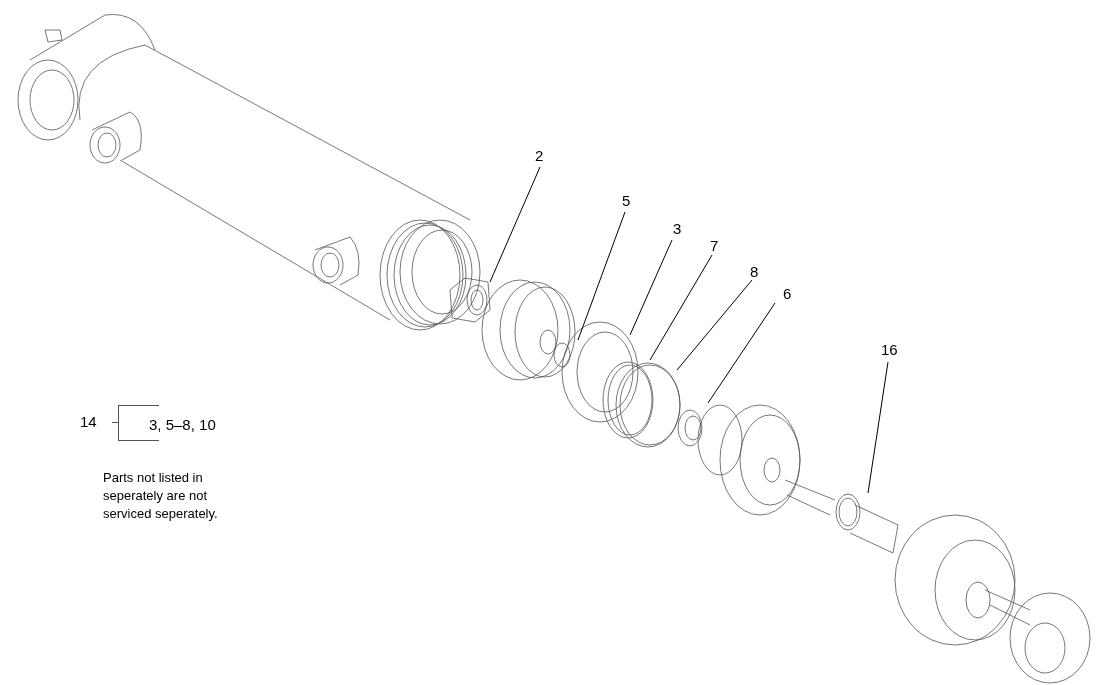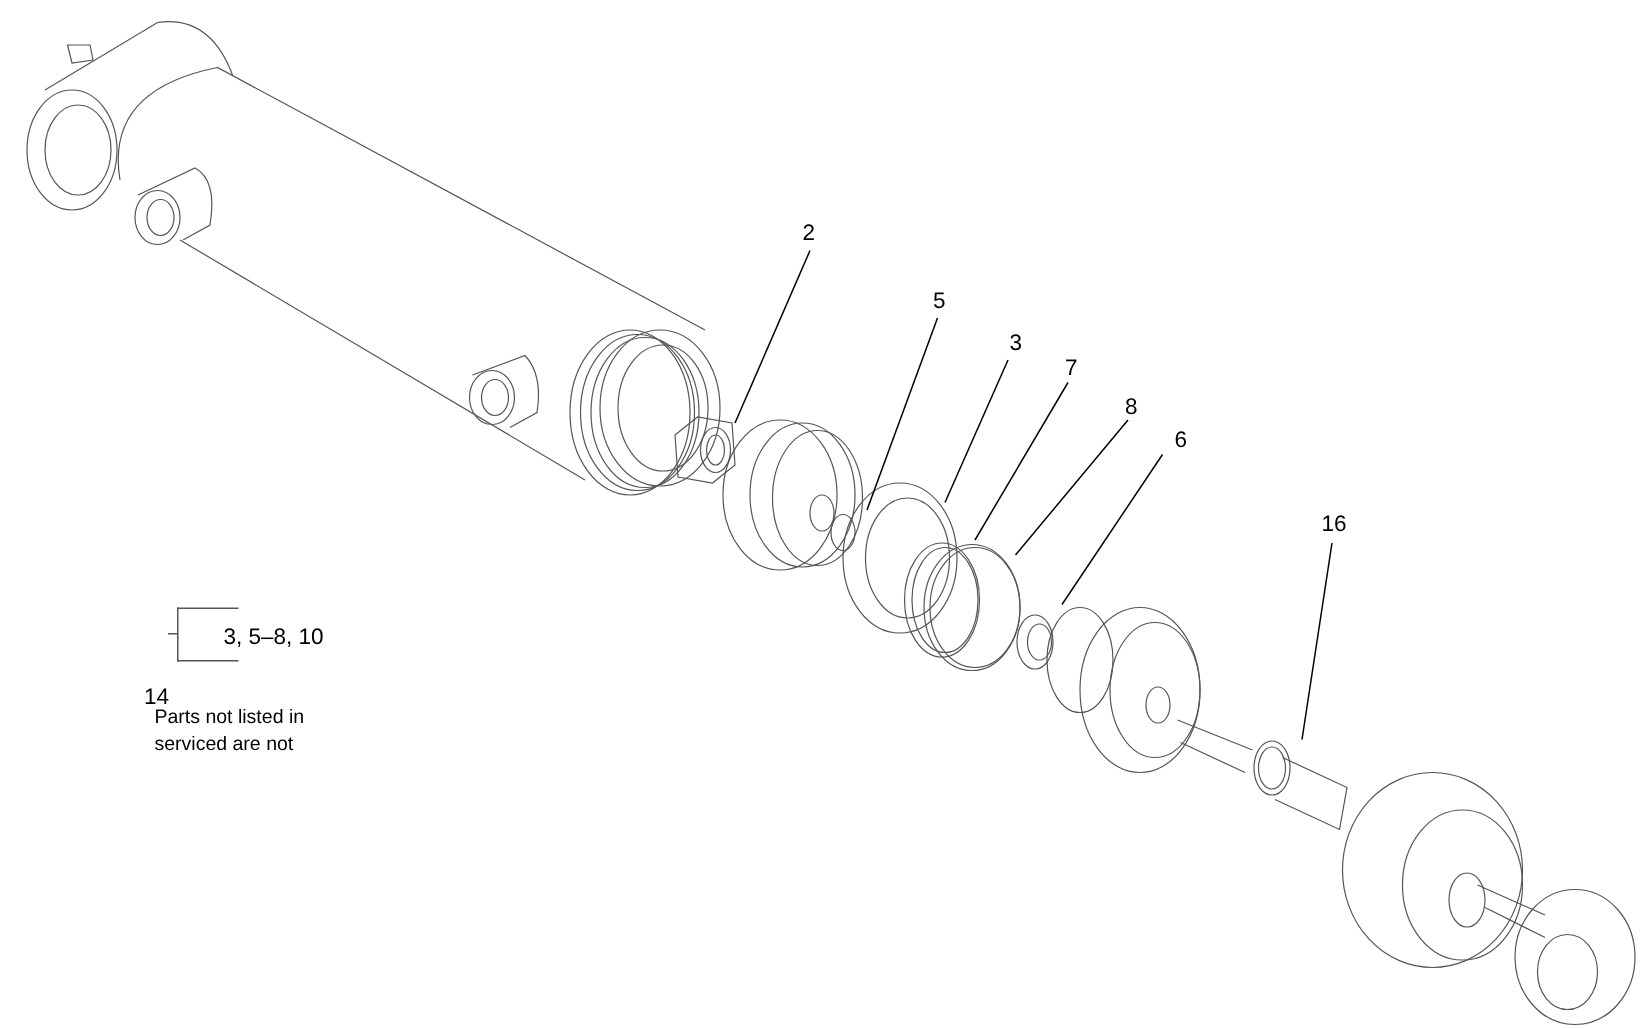--- a/index.html
+++ b/index.html
@@ -1,20 +1,20 @@
 <!DOCTYPE html>
 <html><head>
 <meta charset="utf-8">
 <style>
   html,body{margin:0;padding:0;background:#fff;}
   body{width:1099px;height:685px;position:relative;overflow:hidden;font-family:"Liberation Sans",sans-serif;}
   svg.drawing{position:absolute;left:0;top:0;}
   .callout{position:absolute;font-size:15px;color:#000;line-height:1;}
   .kit{position:absolute;left:80px;top:413px;font-size:15px;}
-  .kit-num{position:absolute;left:16px;top:0;margin-top:43px;}
+  .kit-num{position:absolute;left:0;top:0;}
   .kit-bracket{position:absolute;left:38px;top:-8px;width:40px;height:34px;border-left:1px solid #555;border-top:1px solid #555;border-bottom:1px solid #555;}
   .kit-tick{position:absolute;left:32px;top:9px;width:6px;border-top:1px solid #555;}
   .kit-items{position:absolute;left:53px;top:3px;white-space:nowrap;margin-left:16px;}
   .note{position:absolute;left:103px;top:469px;font-weight:normal;font-size:13px;line-height:18px;color:#000;}
   .note div{white-space:nowrap;}
 </style>
 </head>
 <body>
 
 <svg class="drawing" width="1099" height="685" viewBox="0 0 1099 685" fill="none" stroke="#555" stroke-width="0.8">
@@ -118,14 +118,15 @@
 
 <div class="kit">
   <span class="kit-num">14</span>
   <span class="kit-tick"></span>
   <span class="kit-bracket"></span>
   <span class="kit-items">3, 5–8, 10</span>
 </div>
 
 <div class="note">
   <div>Parts not listed in</div>
-  <div>serviced are not</div>
+  <div>seperately are not</div>
+  <div>serviced seperately.</div>
 </div>
 
 </body></html>

